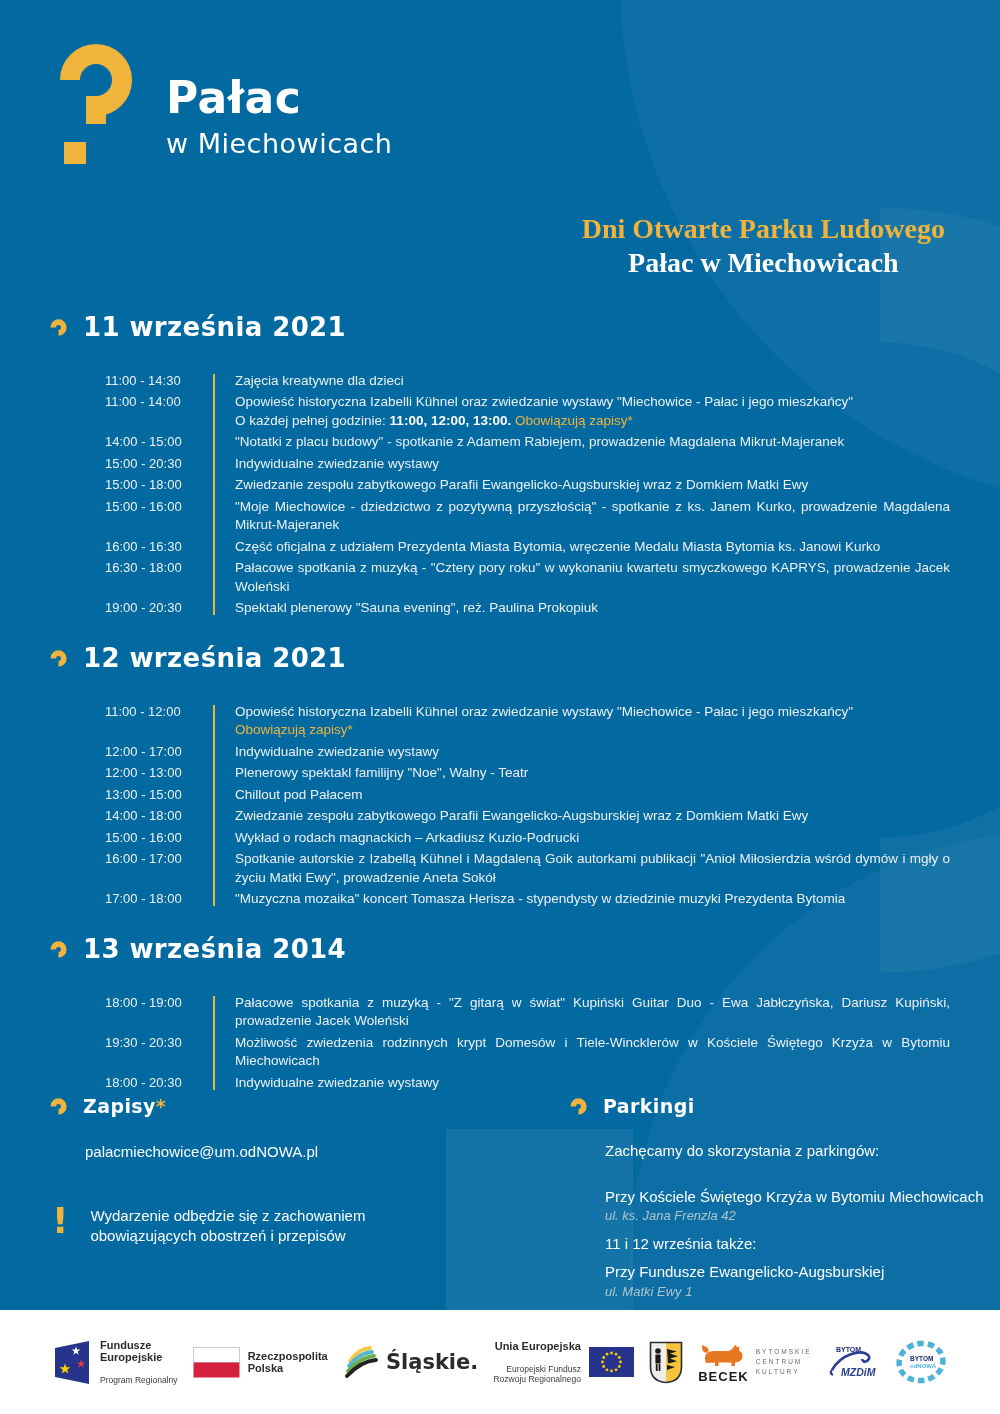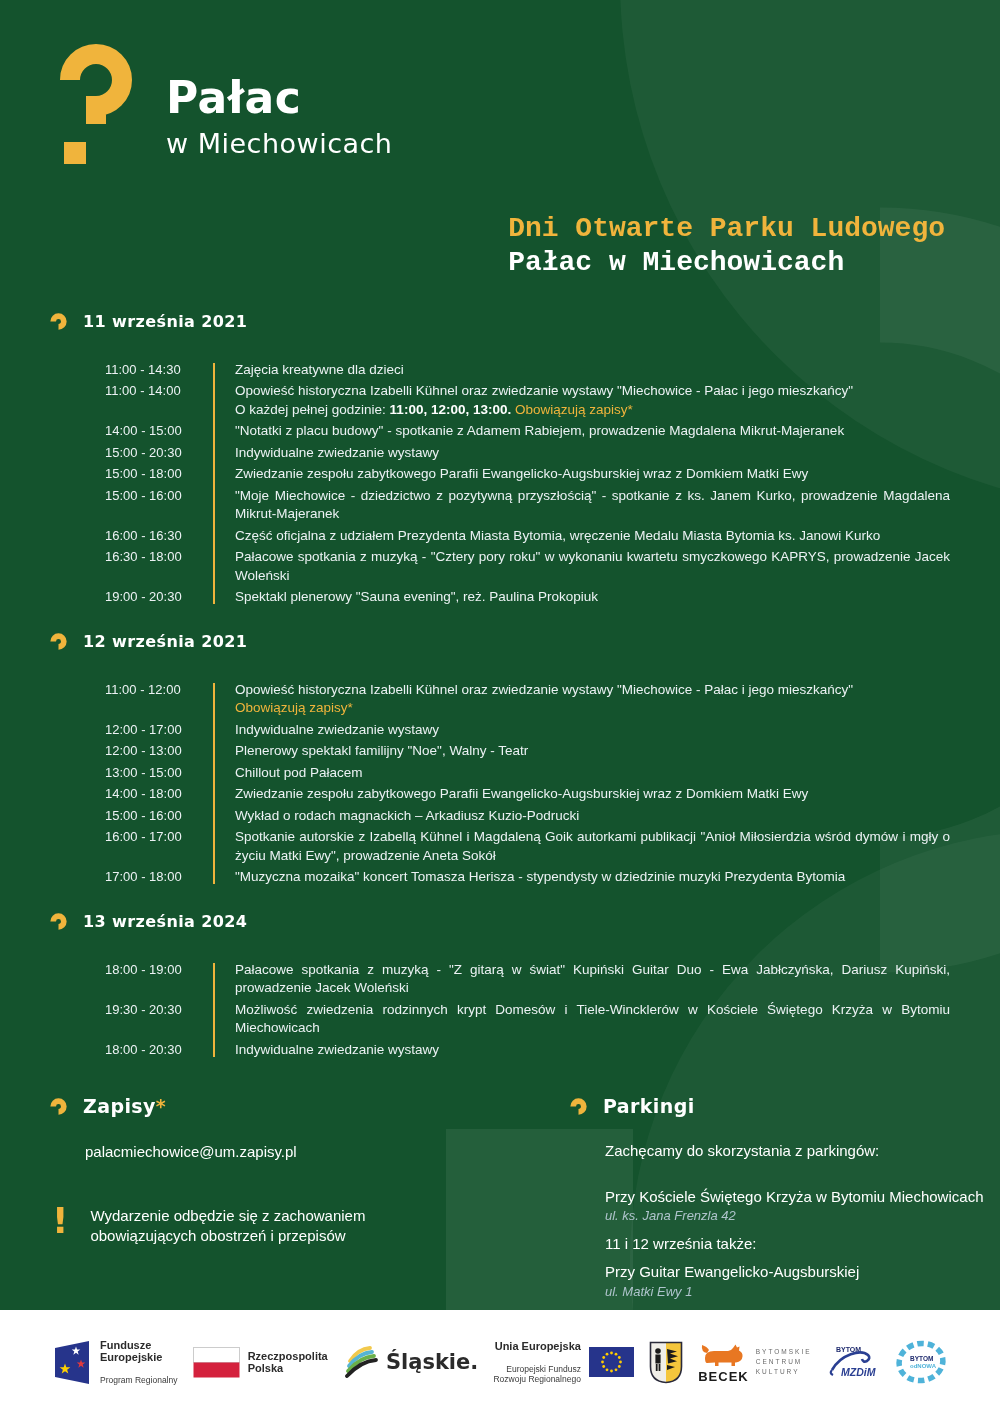--- a/index.html
+++ b/index.html
@@ -1,37 +1,37 @@
 <!DOCTYPE html>
 <html lang="pl"><head>
 <meta charset="utf-8">
 <style>
   html,body{margin:0;padding:0;background:#0d2f3d;}
-  .page{position:relative;width:1000px;height:1414px;margin:0 auto;background:#14532d;
+  .page{position:relative;width:1000px;height:1414px;margin:0 auto;background:#0369a1;
         font-family:"Liberation Sans",sans-serif;color:#fff;overflow:hidden;}
   .bg{position:absolute;inset:0;z-index:0;pointer-events:none;}
   .layer{position:relative;z-index:1;}
 
   
   .brand{position:absolute;top:44px;left:56px;display:flex;gap:34px;align-items:flex-start;}
   .brand-text{padding-top:32px;font-family:"DejaVu Sans",sans-serif;}
   .brand-title{font-size:44px;font-weight:700;line-height:1;letter-spacing:.5px;}
   .brand-sub{font-size:27px;font-weight:400;margin-top:8px;letter-spacing:.5px;}
 
   
-  .headline{position:absolute;top:212px;right:55px;text-align:left;
-            font-family:Liberation Mono, monospace;font-weight:700;font-size:28px;line-height:1.22;}
+  .headline{position:absolute;top:212px;right:55px;text-align:center;
+            font-family:Liberation Serif, serif;font-weight:700;font-size:28px;line-height:1.22;}
   .headline .l1{color:#F0B43C;}
   .headline .l2{color:#fff;}
 
   
   #sections{position:absolute;top:312px;left:50px;right:50px;}
   .day{margin-bottom:24px;}
   .day-header{display:flex;align-items:center;gap:16px;}
-  .day-header h2{margin:0;font-size:16px;font-weight:700;letter-spacing:.4px;
+  .day-header h2{margin:0;font-size:26px;font-weight:700;letter-spacing:.4px;
                  font-family:"DejaVu Sans",sans-serif;}
   .events{position:relative;margin:28px 0 0 55px;}
   .events::before{content:"";position:absolute;left:108px;top:4px;bottom:4px;width:2px;
                   background:#F0B43C;}
   .event{display:grid;grid-template-columns:86px 1fr;column-gap:54px;padding:1.5px 0;gap:44px;}
   .time{font-size:13px;line-height:18.5px;white-space:nowrap;color:#ECF2F4;}
   .desc{font-size:13.5px;line-height:18.5px;text-align:justify;color:#ECF2F4;}
   .desc strong{color:#fff;font-weight:700;}
   .hl{color:#F0B43C;}
 
@@ -181,21 +181,21 @@
               <div class="time">17:00 - 18:00</div>
               <div class="desc"><span>"Muzyczna mozaika" koncert Tomasza Herisza - stypendysty w dziedzinie muzyki Prezydenta Bytomia</span></div>
             </div>
           </div>
         </section>
         <section class="day">
           <div class="day-header">
   <svg width="17" height="17" viewBox="0 0 24 24" aria-hidden="true">
     <path d="M 4.5 12 A 7.5 7.5 0 1 1 12 19.5" fill="none" stroke="#F0B43C" stroke-width="8"></path>
   </svg>
-<h2>13 września 2024</h2>
+<h2>13 września 2014</h2>
           </div>
           <div class="events">
             <div class="event">
               <div class="time">18:00 - 19:00</div>
               <div class="desc"><span>Pałacowe spotkania z muzyką - "Z gitarą w świat" Kupiński Guitar Duo - Ewa Jabłczyńska, Dariusz Kupiński, prowadzenie Jacek Woleński</span></div>
             </div>
             <div class="event">
               <div class="time">19:30 - 20:30</div>
               <div class="desc"><span>Możliwość zwiedzenia rodzinnych krypt Domesów i Tiele-Wincklerów w Kościele Świętego Krzyża w Bytomiu Miechowicach</span></div>
             </div>
@@ -207,40 +207,40 @@
         </section>
       </main>
 
     <section class="infoblock zapisy">
       <div class="head">
         <svg width="17" height="17" viewBox="0 0 24 24" aria-hidden="true">
           <path d="M 4.5 12 A 7.5 7.5 0 1 1 12 19.5" fill="none" stroke="#F0B43C" stroke-width="8"></path>
         </svg>
         <h2><span>Zapisy</span><span class="hl">*</span></h2>
       </div>
-      <div class="email">palacmiechowice@um.zapisy.pl</div>
+      <div class="email">palacmiechowice@um.odNOWA.pl</div>
       <div class="notice">
         <div class="excl">!</div>
         <div class="notice-text">Wydarzenie odbędzie się z zachowaniem obowiązujących obostrzeń i przepisów</div>
       </div>
     </section>
 
     <section class="infoblock parkingi">
       <div class="head">
         <svg width="17" height="17" viewBox="0 0 24 24" aria-hidden="true">
           <path d="M 4.5 12 A 7.5 7.5 0 1 1 12 19.5" fill="none" stroke="#F0B43C" stroke-width="8"></path>
         </svg>
         <h2>Parkingi</h2>
       </div>
       <div class="body">
         <div class="intro">Zachęcamy do skorzystania z parkingów:</div>
         <div class="lot">Przy Kościele Świętego Krzyża w Bytomiu Miechowicach</div>
         <div class="addr">ul. ks. Jana Frenzla 42</div>
         <div class="note">11 i 12 września także:</div>
-        <div class="lot">Przy Guitar Ewangelicko-Augsburskiej</div>
+        <div class="lot">Przy Fundusze Ewangelicko-Augsburskiej</div>
         <div class="addr">ul. Matki Ewy 1</div>
       </div>
     </section>
   </div>
 
   <footer class="footer">
 
     <div class="lg">
       <svg width="40" height="47" viewBox="0 0 40 47" aria-hidden="true">
         <path d="M3,9 L37,2 L37,45 L3,38 Z" fill="#26348B"></path>

